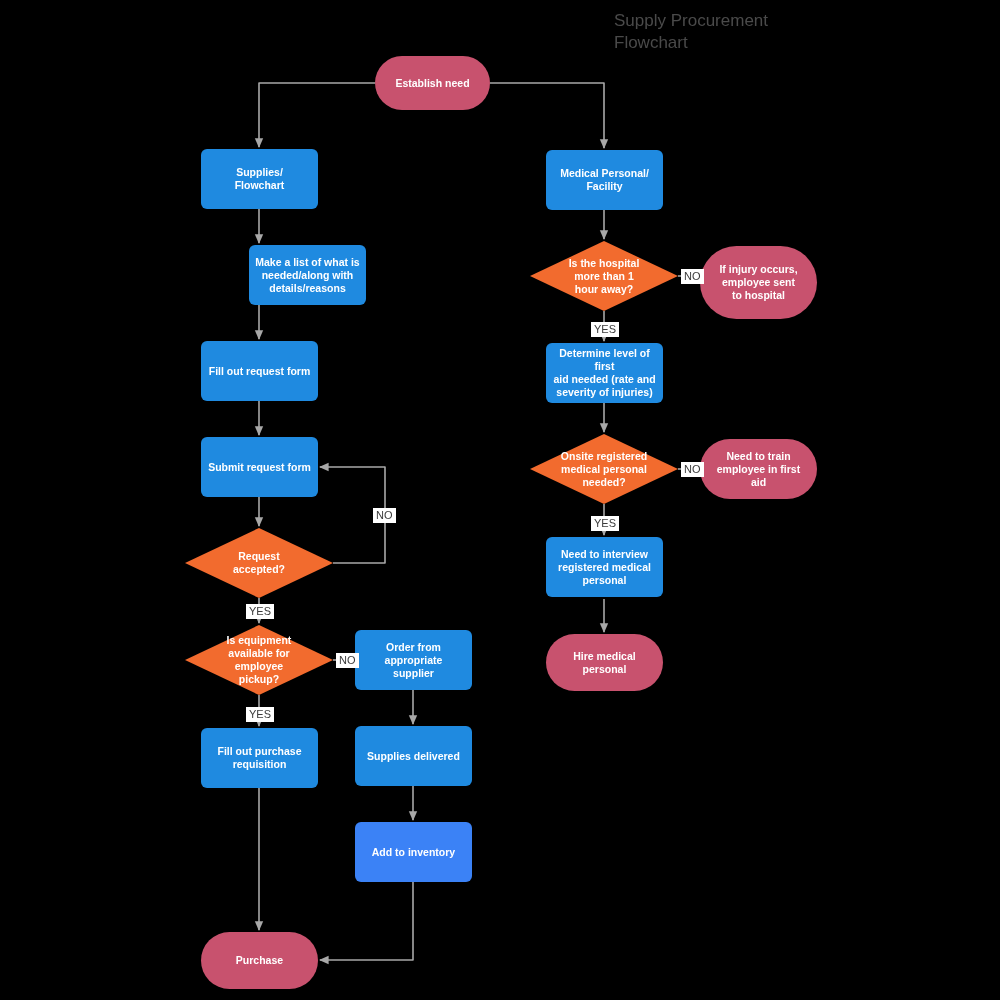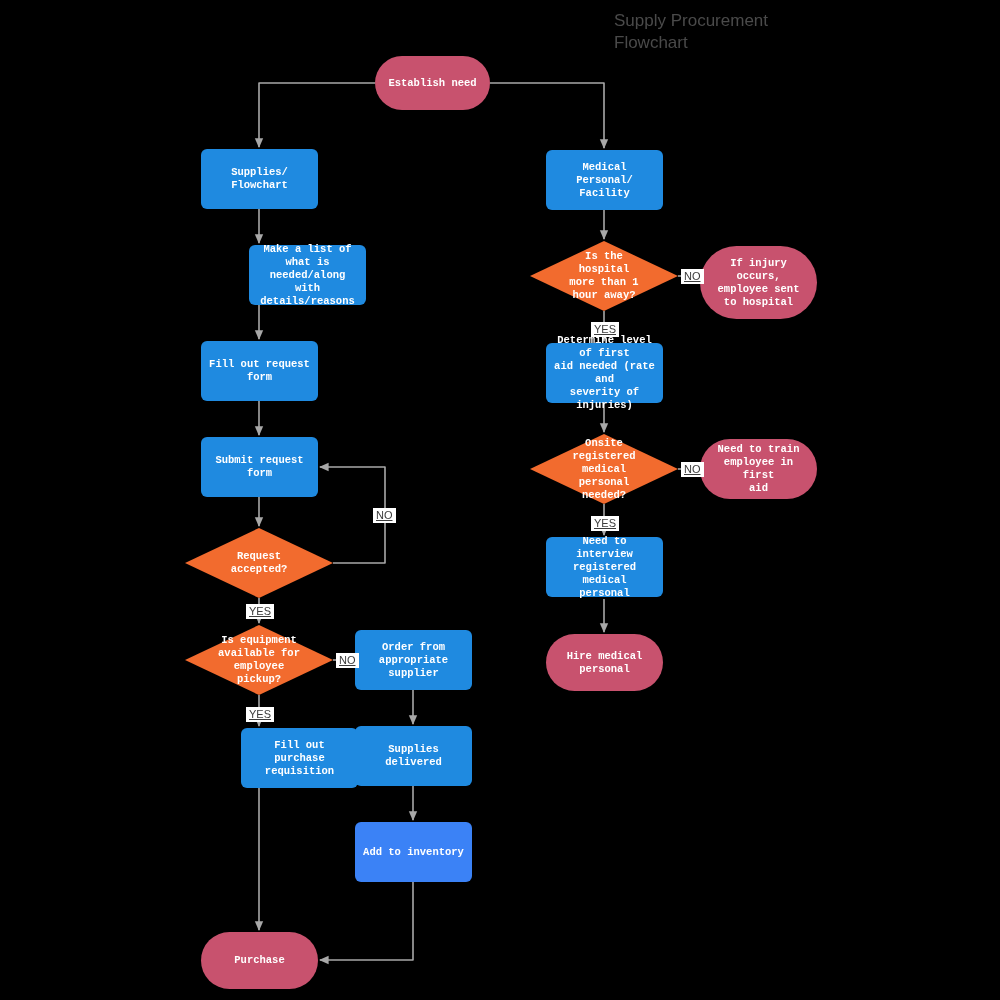--- a/index.html
+++ b/index.html
@@ -35,21 +35,21 @@
     height: 1000px;
   }
   .node {
     position: absolute;
     box-sizing: border-box;
     display: flex;
     align-items: center;
     justify-content: center;
     text-align: center;
     color: #ffffff;
-    font-family: Liberation Mono, monospace;
+    font-family: Liberation Sans, sans-serif;
     font-weight: bold;
     line-height: 13px;
     font-size: 10.5px;
     padding: 2px 6px;
     white-space: pre-line;
   }
   .node.process {
     background: #1f8ae0;
     border-radius: 6px;
   }
@@ -77,21 +77,20 @@
     background: #ffffff;
     color: #3c3c3c;
     font-family: "Liberation Sans", sans-serif;
     font-size: 11px;
     line-height: 13px;
     padding: 1px 3px;
     box-sizing: border-box;
     text-align: center;
     white-space: nowrap;
     z-index: 5;
-    text-decoration: underline;
   }
 </style>
 </head>
 <body>
 
 <div id="canvas">
 
   <div id="title">Supply Procurement
 Flowchart</div>
 
@@ -137,21 +136,21 @@
       <div class="node process" style="left: 201px; top: 437px; width: 117px; height: 60px; background: rgb(31, 138, 224);"><span>Submit request form</span></div>
       <div class="node decision" style="left: 185px; top: 528px; width: 148px; height: 70px;"><svg class="decision-shape" viewBox="0 0 148 70" preserveAspectRatio="none">
           <path d="M 74 0 L 148 35 L 74 70 L 0 35 Z" fill="#f26b2e"></path>
         </svg><div class="decision-label">Request
 accepted?</div></div>
       <div class="node decision" style="left: 185px; top: 625px; width: 148px; height: 70px;"><svg class="decision-shape" viewBox="0 0 148 70" preserveAspectRatio="none">
           <path d="M 74 0 L 148 35 L 74 70 L 0 35 Z" fill="#f26b2e"></path>
         </svg><div class="decision-label">Is equipment
 available for
 employee pickup?</div></div>
-      <div class="node process" style="left: 201px; top: 728px; width: 117px; height: 60px; background: rgb(31, 138, 224); margin-left: 40px;"><span>Fill out purchase
+      <div class="node process" style="left: 201px; top: 728px; width: 117px; height: 60px; background: rgb(31, 138, 224);"><span>Fill out purchase
 requisition</span></div>
       <div class="node process" style="left: 355px; top: 630px; width: 117px; height: 60px; background: rgb(31, 138, 224);"><span>Order from appropriate
 supplier</span></div>
       <div class="node process" style="left: 355px; top: 726px; width: 117px; height: 60px; background: rgb(31, 138, 224);"><span>Supplies delivered</span></div>
       <div class="node process" style="left: 355px; top: 822px; width: 117px; height: 60px; background: #3b82f6;"><span>Add to inventory</span></div>
       <div class="node terminator" style="left: 201px; top: 932px; width: 117px; height: 57px; background: rgb(200, 82, 110);"><span>Purchase</span></div>
       <div class="node process" style="left: 546px; top: 150px; width: 117px; height: 60px; background: rgb(31, 138, 224);"><span>Medical Personal/
 Facility</span></div>
       <div class="node decision" style="left: 530px; top: 241px; width: 148px; height: 70px;"><svg class="decision-shape" viewBox="0 0 148 70" preserveAspectRatio="none">
           <path d="M 74 0 L 148 35 L 74 70 L 0 35 Z" fill="#f26b2e"></path>

